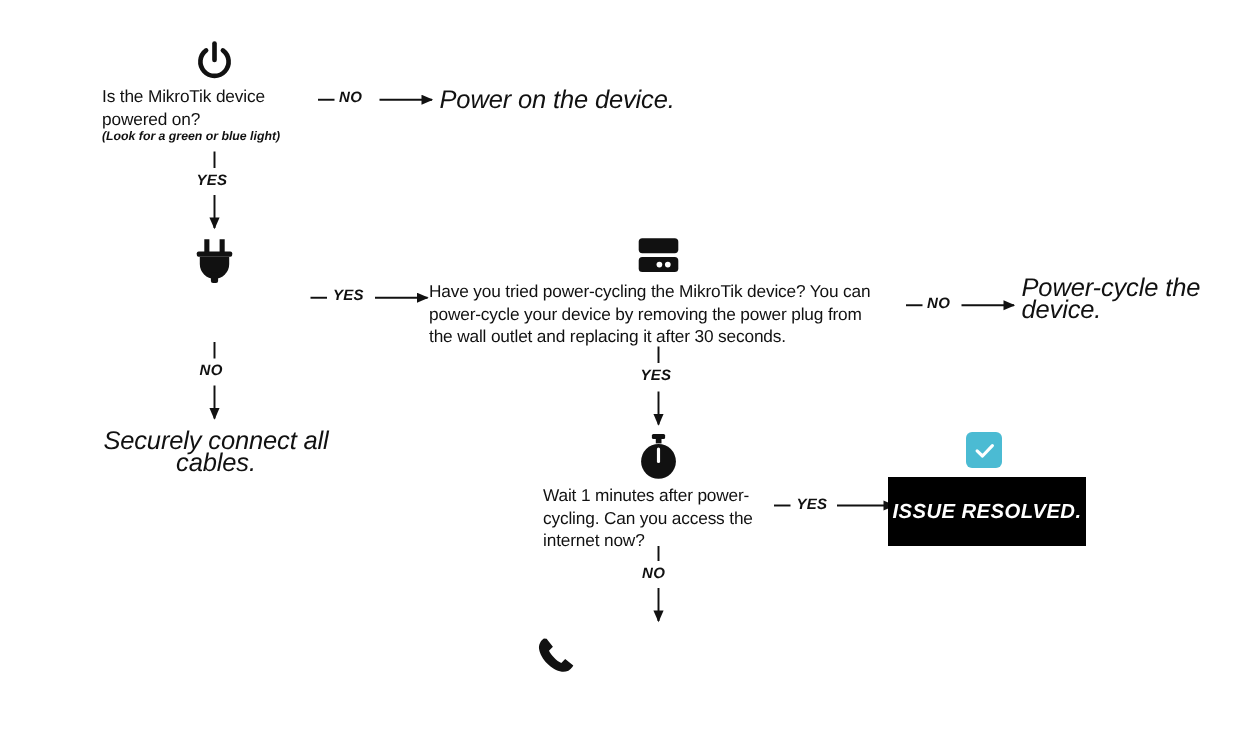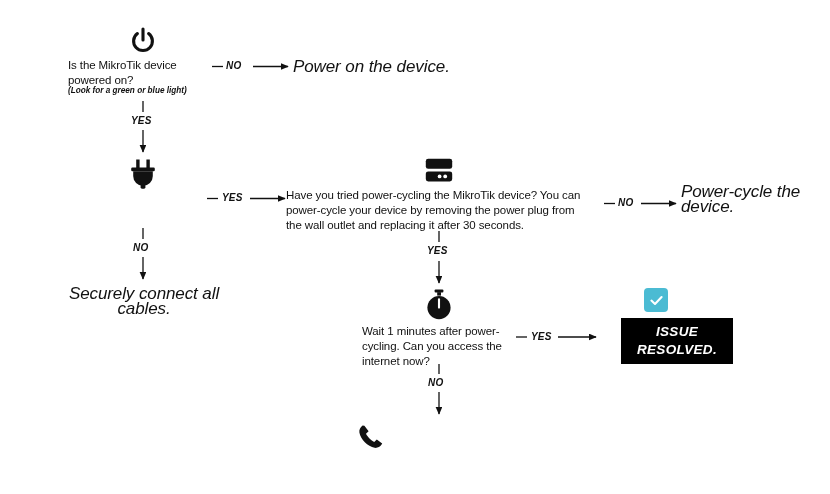--- a/index.html
+++ b/index.html
@@ -183,21 +183,21 @@
   <div class="q-text" style="left:362px;top:324px;width:156px;">Wait 1 minutes after power-cycling. Can you access the internet now?</div>
 
   <div class="elabel" style="left:531px;top:331px;">YES</div>
   <div class="elabel" style="left:428px;top:377px;">NO</div>
 
   <div class="check-badge" style="left:644px;top:288px;width:24px;height:24px;background:#4BBBD3;">
     <svg width="15" height="15" viewBox="0 0 15 15">
       <path d="M2.4 7.6 L6 11 L12.6 4.1" fill="none" stroke="#ffffff" stroke-width="2.1" stroke-linecap="round" stroke-linejoin="round"></path>
     </svg>
   </div>
-  <div class="resolved-box" style="left:621px;top:318px;width:112px;height:46px;">
+  <div class="resolved-box" style="left:592px;top:318px;width:132px;height:46px;">
     <span>ISSUE RESOLVED.</span>
   </div>
 
   <div class="icon" style="left:358px;top:424px;width:26px;height:26px;">
     <svg width="26" height="26" viewBox="0 0 26 26">
       <path d="M4.6 1.6 C2.2 3.2 1 6 1.4 8.6 C2.4 15.4 9.8 22.6 16.6 23.8 C19.2 24.2 22 23 23.6 20.6 L24.2 19.6 L18.8 15.4 L16.2 18 C13.2 16.6 9.4 12.8 8 9.8 L10.6 7.2 L6.4 1.8 Z" fill="#111111"></path>
     </svg>
   </div>
 
 </div>

